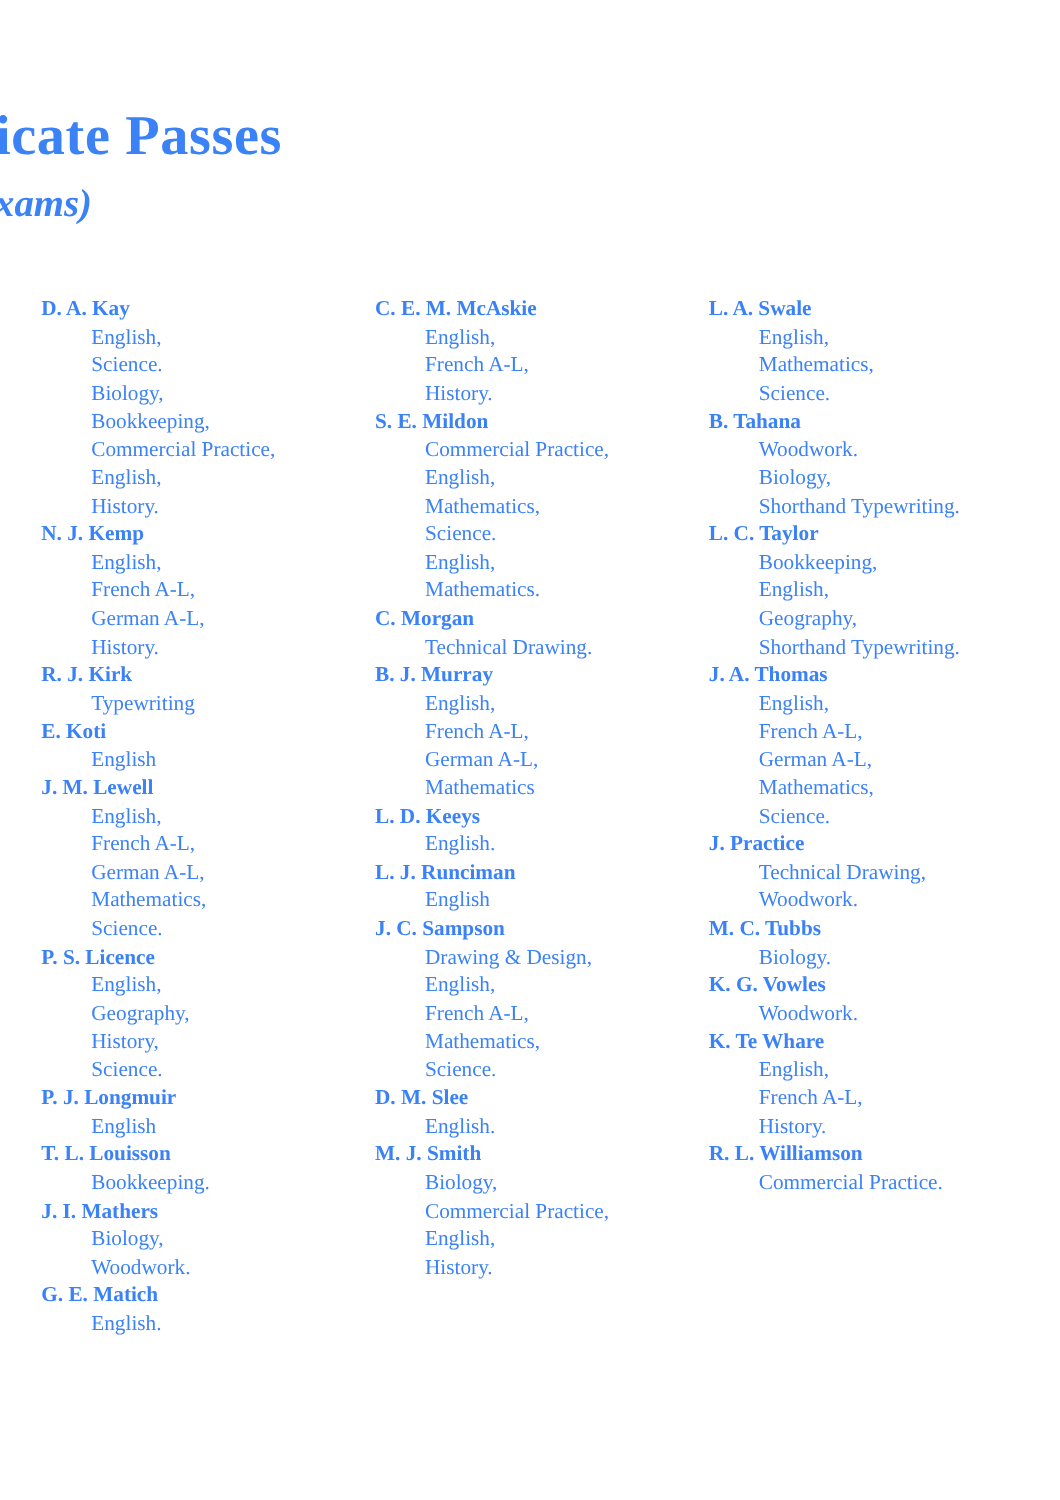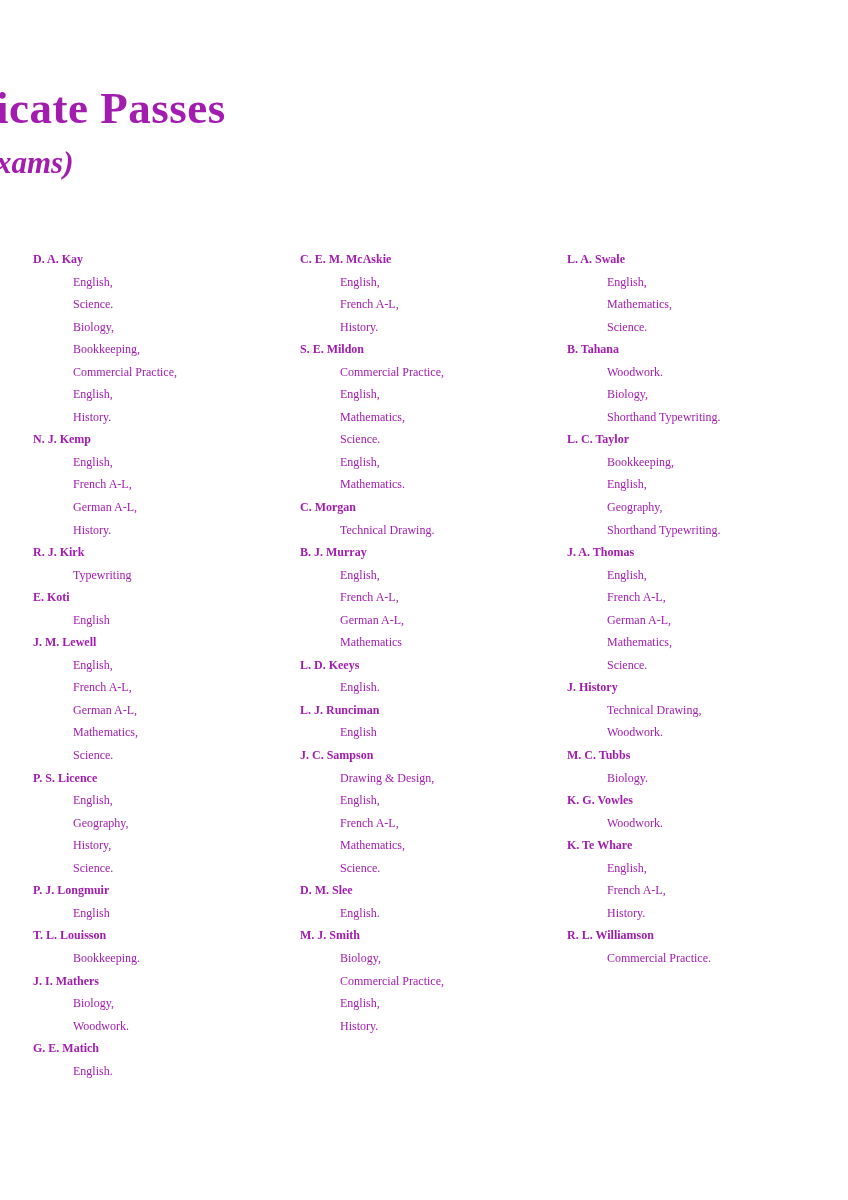--- a/index.html
+++ b/index.html
@@ -7,21 +7,21 @@
     padding: 0;
     background: #ffffff;
   }
   .page {
     position: relative;
     width: 848px;
     height: 1200px;
     background: #ffffff;
     overflow: hidden;
     font-family: "Liberation Serif", "DejaVu Serif", serif;
-    color: #a21caf;
+    color: #3b82f6;
   }
   .title {
     position: absolute;
     left: -4px;
     top: 86px;
     margin: 0;
     font-size: 45px;
     line-height: 1;
     font-weight: bold;
     letter-spacing: 0.5px;
@@ -38,23 +38,23 @@
     white-space: nowrap;
   }
   .columns {
     position: absolute;
     left: 0;
     top: 236px;
     width: 848px;
   }
   .column {
     position: absolute;
-    top: 12px;
+    top: 0;
     width: 270px;
-    font-size: 12px;
+    font-size: 17px;
     line-height: 22.55px;
   }
   .column.c1 { left: 33px; }
   .column.c2 { left: 300px; }
   .column.c3 { left: 567px; }
   .name {
     font-weight: bold;
     white-space: nowrap;
   }
   .subject {
@@ -158,21 +158,21 @@
         <div class="subject">Bookkeeping,</div>
         <div class="subject">English,</div>
         <div class="subject">Geography,</div>
         <div class="subject">Shorthand Typewriting.</div>
         <div class="name">J. A. Thomas</div>
         <div class="subject">English,</div>
         <div class="subject">French A-L,</div>
         <div class="subject">German A-L,</div>
         <div class="subject">Mathematics,</div>
         <div class="subject">Science.</div>
-        <div class="name">J. History</div>
+        <div class="name">J. Practice</div>
         <div class="subject">Technical Drawing,</div>
         <div class="subject">Woodwork.</div>
         <div class="name">M. C. Tubbs</div>
         <div class="subject">Biology.</div>
         <div class="name">K. G. Vowles</div>
         <div class="subject">Woodwork.</div>
         <div class="name">K. Te Whare</div>
         <div class="subject">English,</div>
         <div class="subject">French A-L,</div>
         <div class="subject">History.</div>

